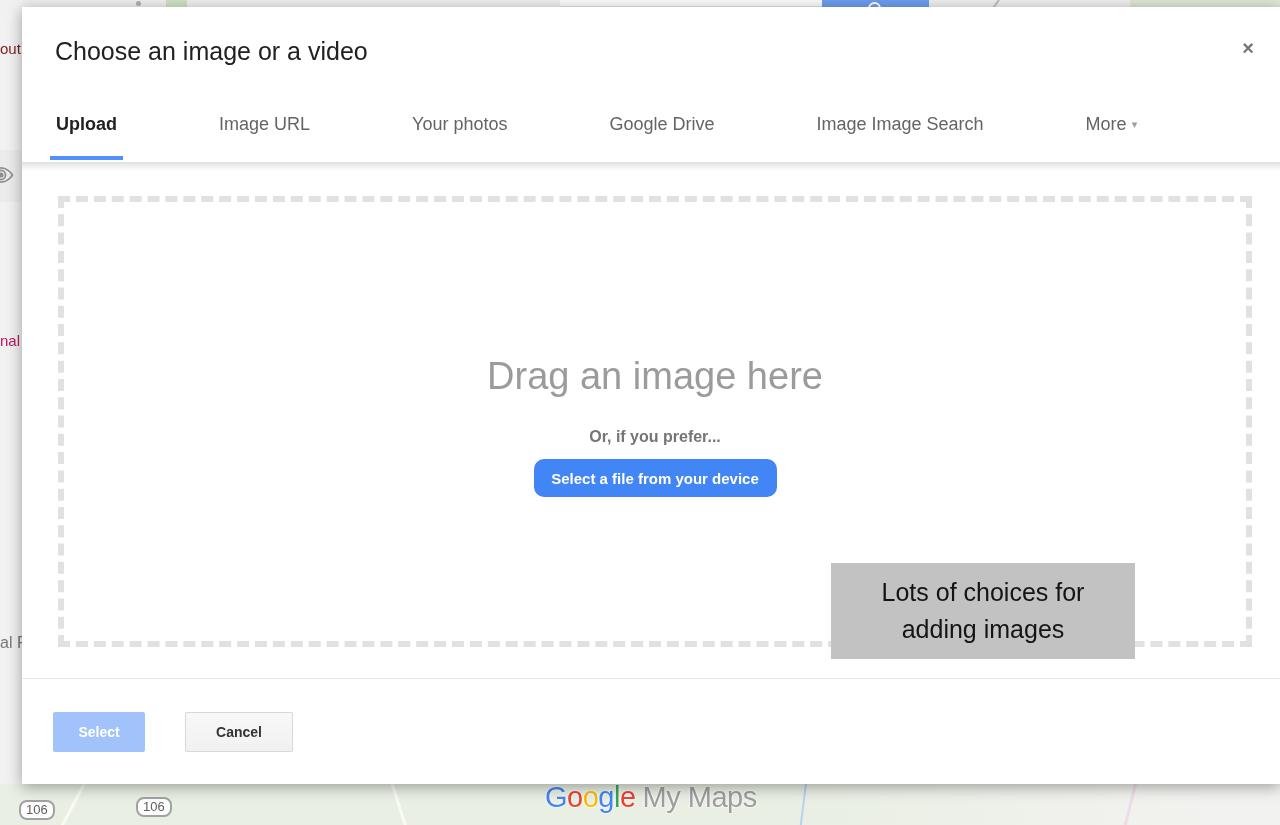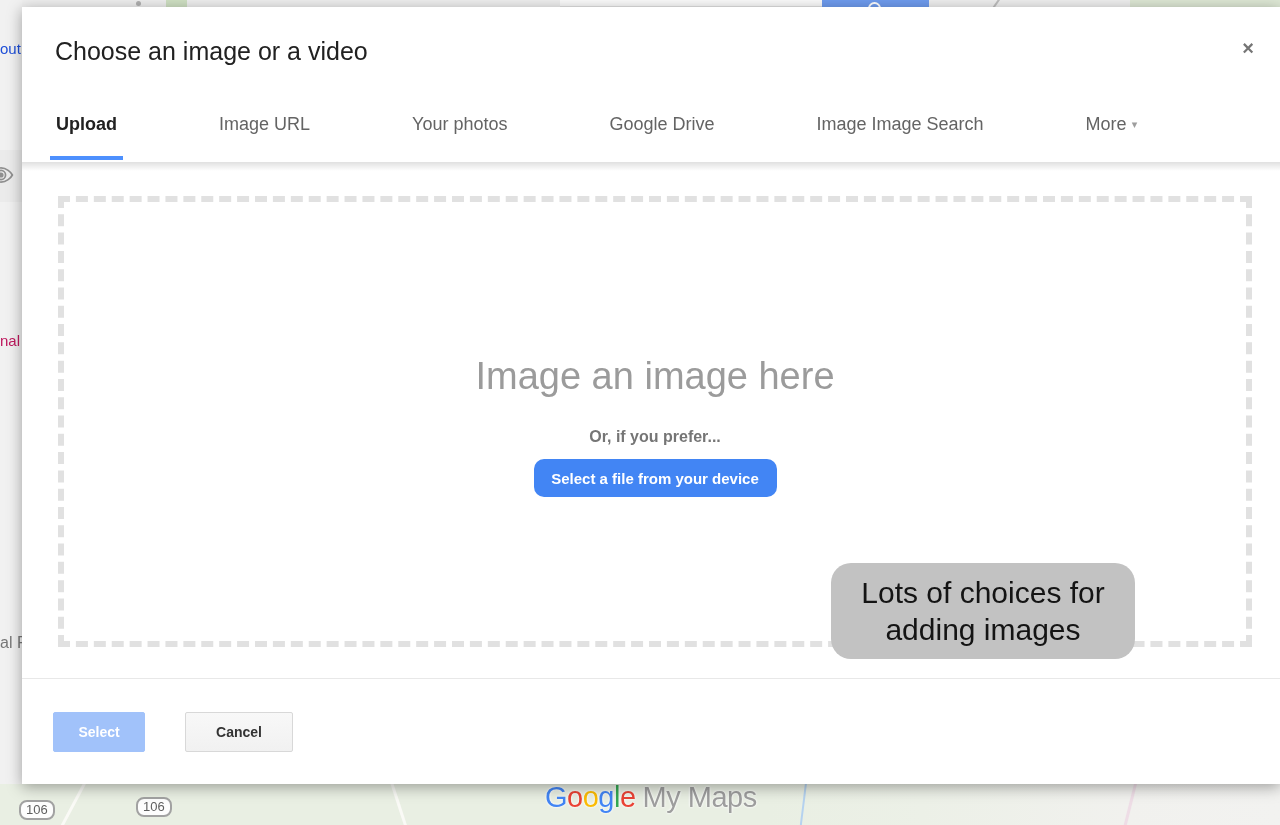--- a/index.html
+++ b/index.html
@@ -17,21 +17,21 @@
   .top-green-square{position:absolute;left:166px;top:0;width:21px;height:7px;background:#cfe0c3;}
   .top-search-box{position:absolute;left:560px;top:0;width:262px;height:7px;background:#fbfbfb;border-bottom:1px solid #e2e2e2;box-sizing:border-box;}
   .top-search-btn{position:absolute;left:822px;top:0;width:107px;height:7px;background:#6e9bee;overflow:hidden;}
   .top-search-glass{position:absolute;left:46px;top:2px;width:9px;height:9px;border:2px solid #fff;border-radius:50%;}
   .top-pencil{position:absolute;left:995px;top:-2px;width:2px;height:12px;background:#bdbdbd;transform:rotate(35deg);}
   .top-map-sliver{position:absolute;left:1130px;top:0;width:150px;height:7px;background:#dde7d4;}
 
   .bg-left-strip{position:absolute;top:0;left:0;width:22px;height:784px;background:#f1f1f1;overflow:hidden;}
   .left-band{position:absolute;left:0;top:150px;width:22px;height:52px;background:#ebebeb;}
   .frag{position:absolute;left:0;white-space:nowrap;}
-  .frag-out{top:40px;font-size:15px;color:#1d4ed8;}
+  .frag-out{top:40px;font-size:15px;color:#7f1d1d;}
   .frag-nal{top:332px;font-size:15px;color:#be185d;}
   .frag-alf{top:634px;font-size:16px;color:#777;}
   .eye-wrap{position:absolute;left:-13px;top:162px;width:32px;height:26px;}
 
   
   .bg-map-strip{
     position:absolute;left:0;bottom:0;width:1280px;height:41px;overflow:hidden;
     background:linear-gradient(90deg,#e9efe3 0%,#e9efe3 60%,#ecf0e7 72%,#f1f1ee 88%,#f2f2f0 100%);
   }
   .map-road{position:absolute;background:#fafaf6;}
@@ -74,22 +74,22 @@
   .dz-heading{margin-top:153px;font-size:38px;color:#9b9b9b;}
   .dz-subheading{margin-top:30px;font-size:16px;font-weight:bold;color:#757575;}
   .dz-device-btn{
     margin-top:13px;width:243px;height:38px;border:none;border-radius:10px;cursor:pointer;
     background:#4285f4;color:#fff;font-size:15px;font-weight:bold;
     font-family:"Liberation Sans", sans-serif;
   }
 
   .annotation{
     position:absolute;left:809px;top:556px;width:304px;height:96px;box-sizing:border-box;
-    background:#c2c2c2;color:#141414;font-size:30px;line-height:37px;text-align:center;
-    padding-top:11px;z-index:2;border-radius:20px;
+    background:#c2c2c2;color:#141414;font-size:25px;line-height:37px;text-align:center;
+    padding-top:11px;z-index:2;
   }
 
   .footer-sep{position:absolute;left:0;right:0;top:671px;height:1px;background:#e8e8e8;}
   .btn{position:absolute;top:705px;height:40px;border-radius:2px;font-size:14px;font-weight:bold;
     font-family:"Liberation Sans", sans-serif;cursor:pointer;}
   .select-btn{left:31px;width:92px;background:#a1c2fa;color:#fff;border:1px solid #a1c2fa;}
   .cancel-btn{left:163px;width:108px;background:linear-gradient(#f8f8f8,#f1f1f1);color:#333;border:1px solid #d8d8d8;}
 </style>
 </head>
 <body>
@@ -156,21 +156,21 @@
         <span>Image Image Search</span>
       </div>
       <div class="tab">
         <span>More</span><span class="more-arrow">▾</span>
       </div>
     </div>
 
     <div class="header-shadow"></div>
 
     <div class="dropzone">
-      <div class="dz-heading">Image an image here</div>
+      <div class="dz-heading">Drag an image here</div>
       <div class="dz-subheading">Or, if you prefer...</div>
       <button class="dz-device-btn">Select a file from your device</button>
     </div>
 
     <div class="annotation">
       <div>Lots of choices for</div>
       <div>adding images</div>
     </div>
 
     <div class="footer-sep"></div>

